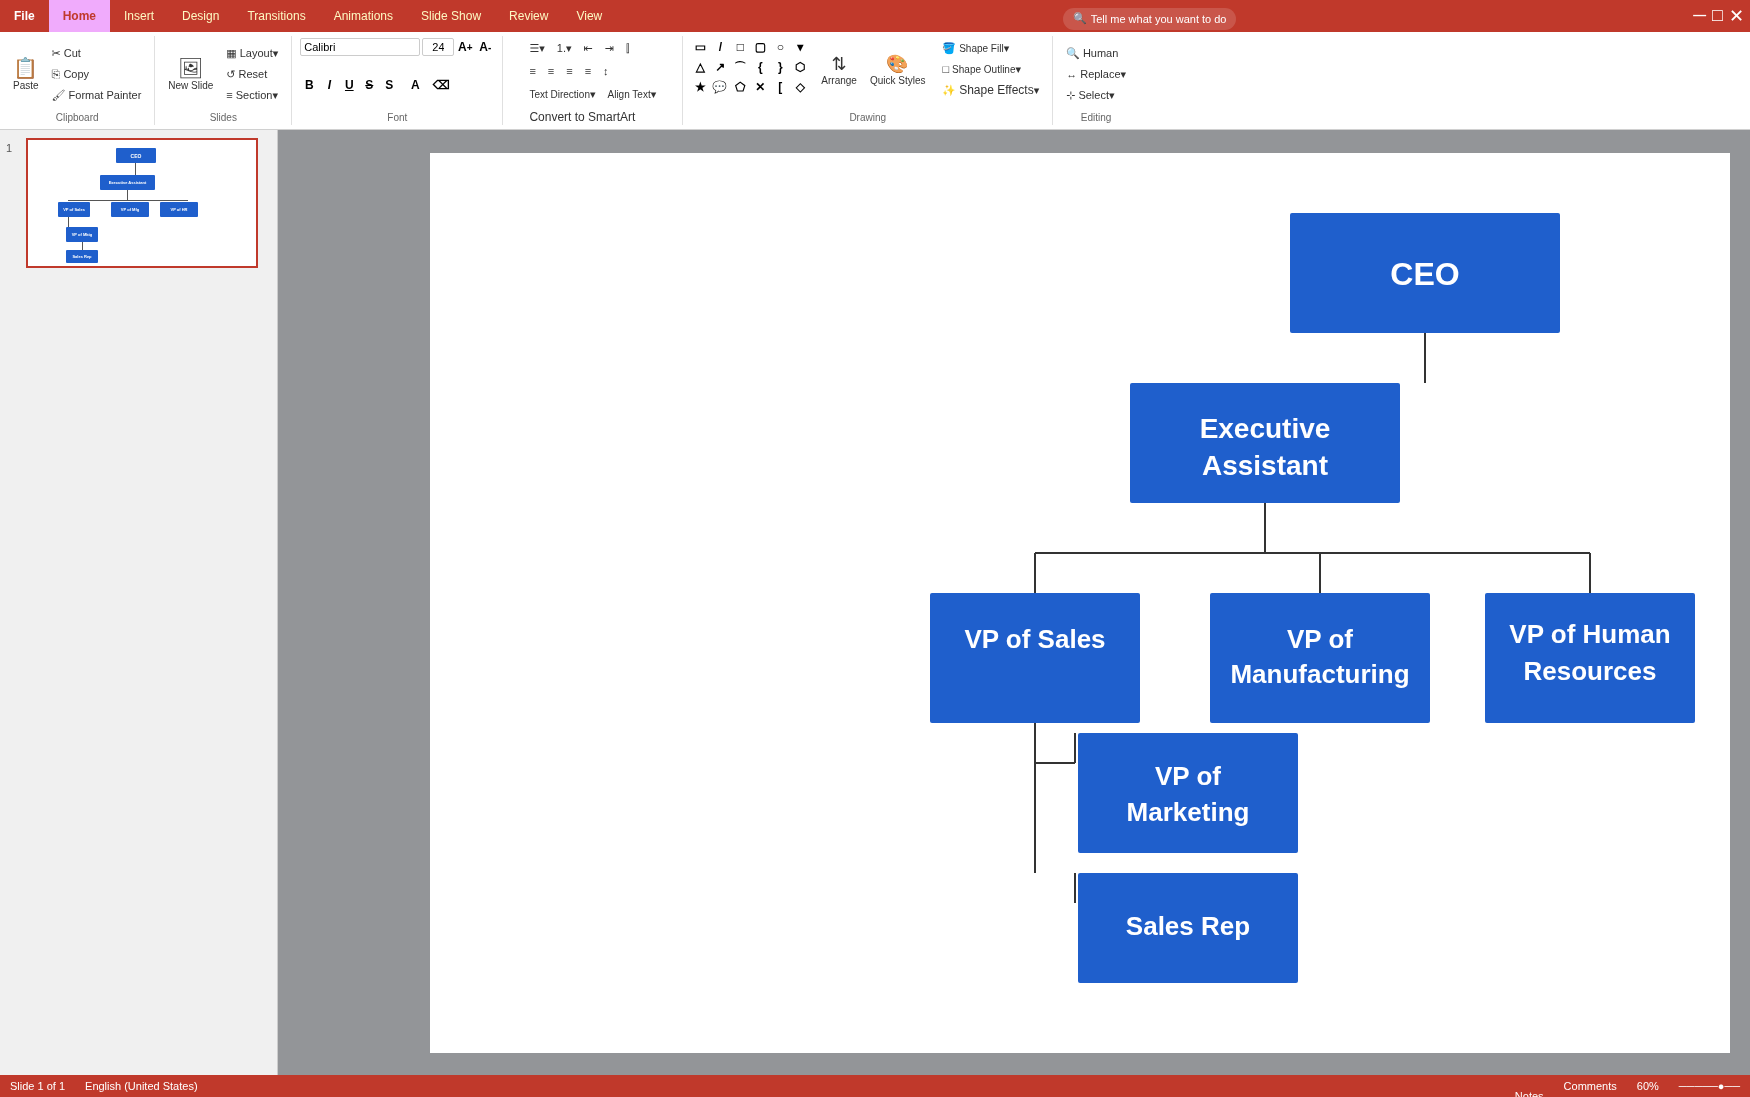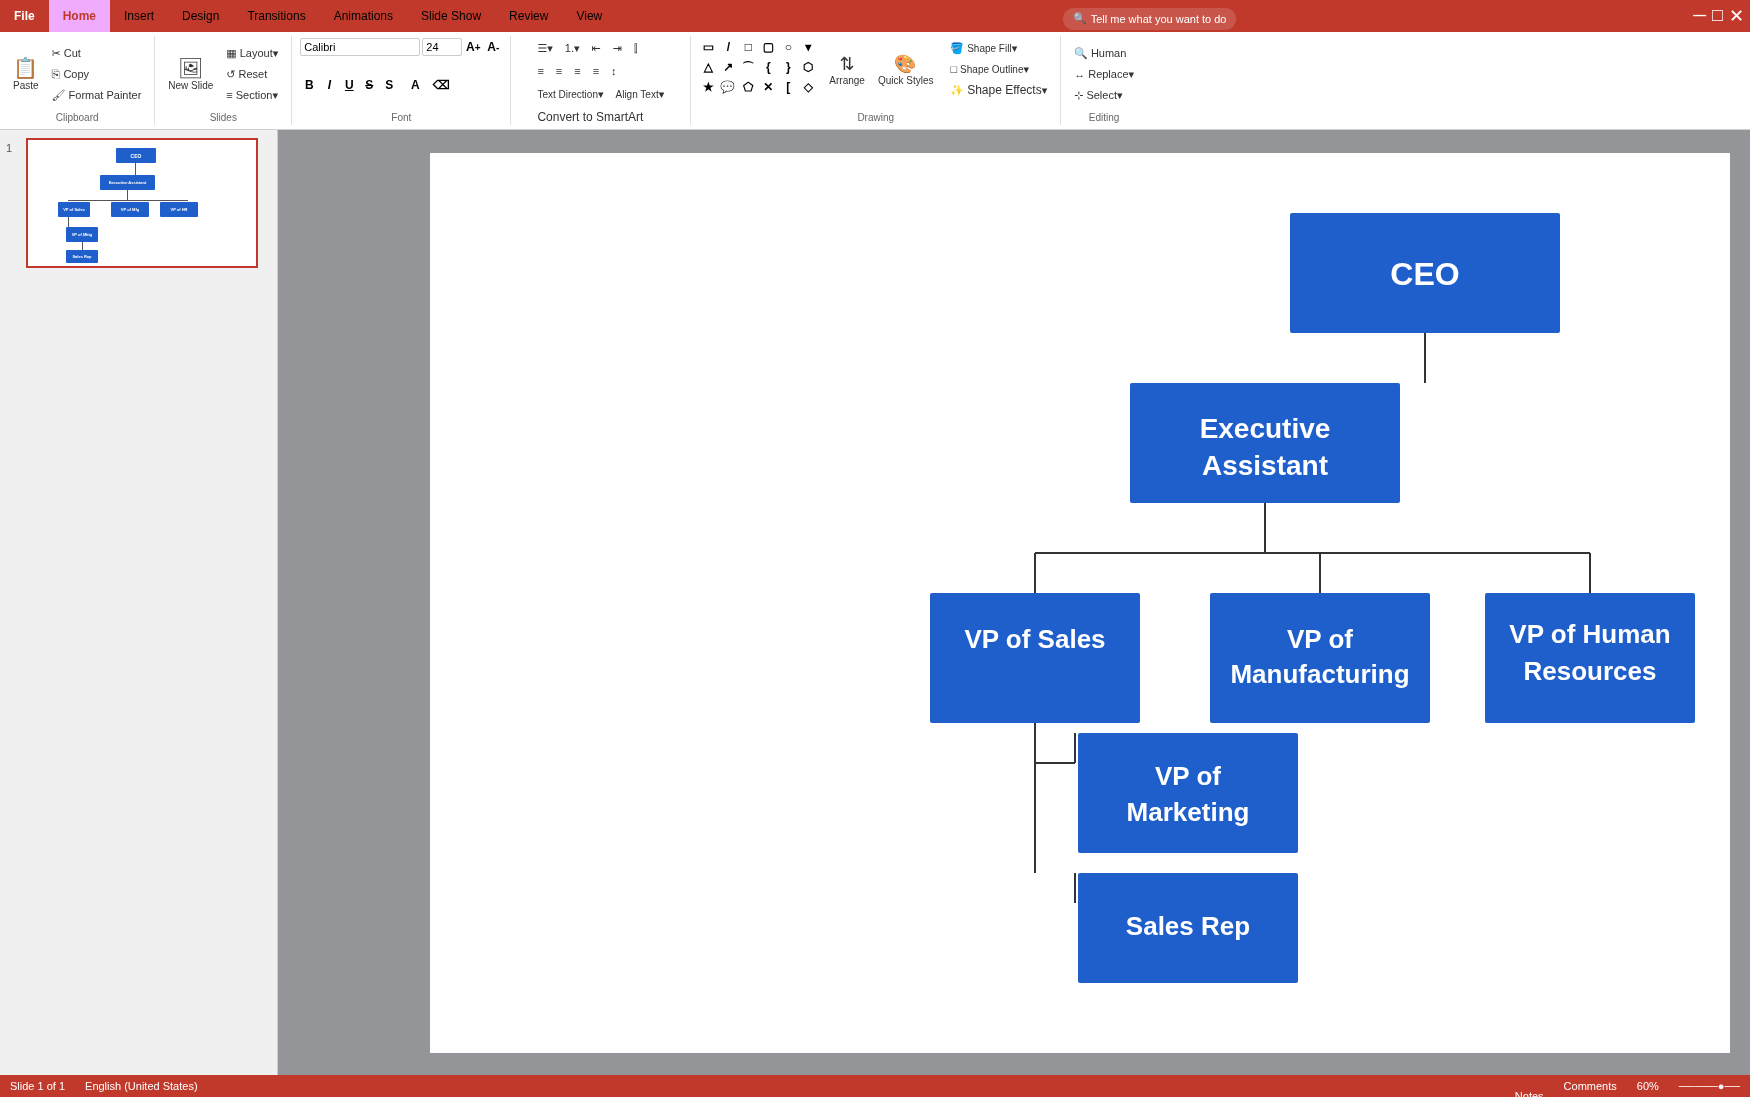--- a/index.html
+++ b/index.html
@@ -8,21 +8,21 @@
     
     .ribbon {
       background: #c0392b;
       height: 130px;
     }
     .ribbon-tab {
       padding: 0 14px;
       display: flex;
       align-items: center;
       font-size: 12px;
-      color: #000000;
+      color: #fef9c3;
       cursor: pointer;
       height: 32px;
     }
     .ribbon-tab.active {
       background: #f0abfc;
       color: #c0392b;
       font-weight: 600;
     }
     .ribbon-tab-file {
       background: #c0392b;
@@ -131,26 +131,26 @@
     }
     .font-input {
       border: 1px solid #ccc;
       border-radius: 2px;
       font-size: 11px;
       padding: 1px 3px;
       width: 120px;
       height: 18px;
     }
     .font-size-input {
-      width: 40px;
+      width: 32px;
       height: 18px;
       border: 1px solid #ccc;
       border-radius: 2px;
       font-size: 11px;
-      padding: 1px 3px;
+      padding: 1px 9px;
     }
 
     .format-btn {
       width: 18px;
       height: 18px;
       display: flex;
       align-items: center;
       justify-content: center;
       border: 1px solid transparent;
       border-radius: 2px;

